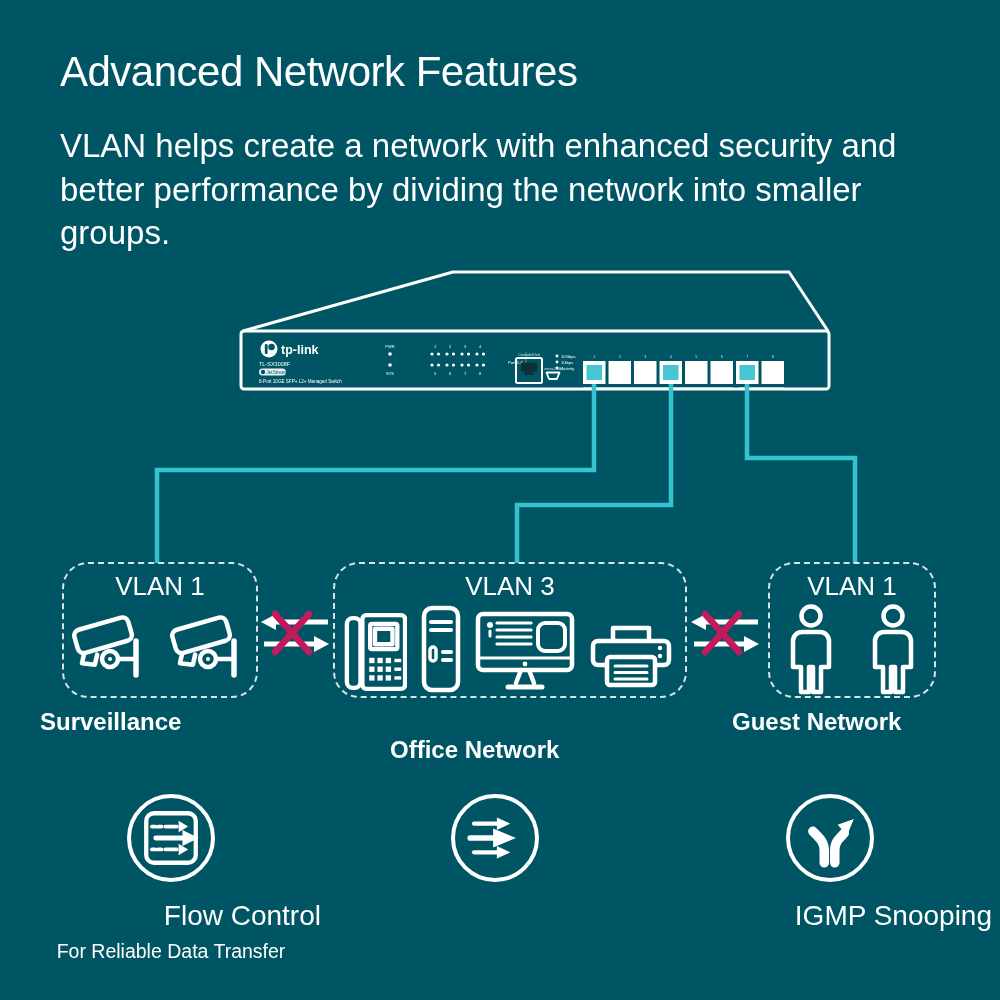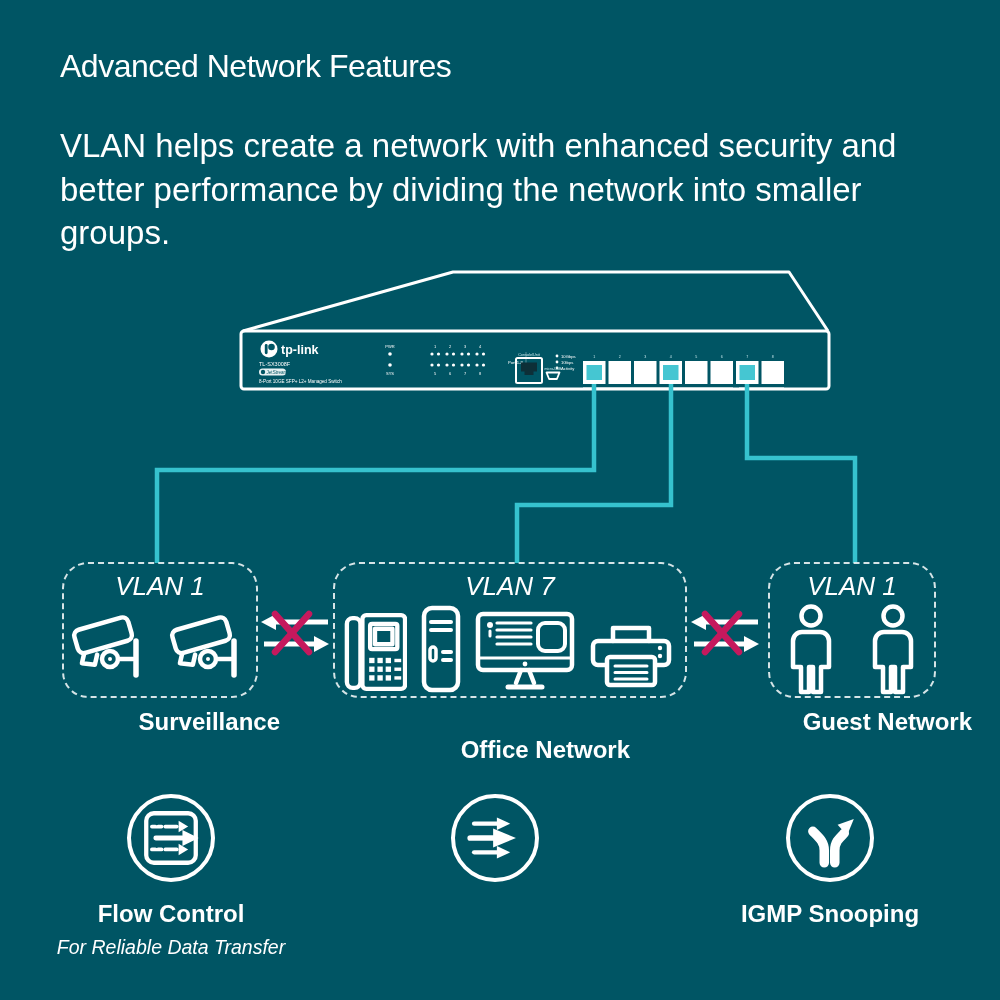--- a/index.html
+++ b/index.html
@@ -6,65 +6,64 @@
   body{
     width:1000px;height:1000px;position:relative;overflow:hidden;
     background:#005564;
     font-family:"Liberation Sans", sans-serif;
     color:#fff;
   }
   .abs{position:absolute;}
   
   .title{
     left:60px;top:48px;width:900px;
-    font-size:32px;font-weight:400;letter-spacing:-0.5px;
+    font-size:42px;font-weight:400;letter-spacing:-0.5px;
   }
   .subtitle{
     left:60px;top:124px;width:865px;
     font-size:33px;line-height:1.32;font-weight:400;
   }
   
   svg.scene{left:0;top:0;width:1000px;height:1000px;}
   svg{font-family:"Liberation Sans", sans-serif;}
   
   .vlan-box{
     border:2px dashed rgba(233,241,242,.92);
     border-radius:26px;
     box-sizing:border-box;
-    font-style:italic;
   }
   .vlan-box .vlan-title{
     text-align:center;font-size:26px;margin-top:7px;font-weight:400;
   }
   .vlan-icons{display:flex;justify-content:center;align-items:center;}
   .vlan1{left:62px;top:562px;width:196px;height:136px;}
   .vlan2{left:333px;top:562px;width:354px;height:136px;}
   .vlan3{left:768px;top:562px;width:168px;height:136px;}
   .vlan-caption{
-    top:708px;text-align:right;font-size:24px;font-weight:700;
+    top:708px;text-align:left;font-size:24px;font-weight:700;
   }
   .cap1{left:40px;width:240px;}
   .cap2{left:390px;width:240px;margin-top:28px;}
   .cap3{left:732px;width:240px;}
   .icon-svg{fill:none;stroke:#fff;stroke-linecap:round;stroke-linejoin:round;}
   
   .blocked{width:76px;height:56px;}
   .blocked1{left:258px;top:606px;}
   .blocked2{left:688px;top:606px;}
   
   .feature{top:794px;text-align:center;}
   .feat1{left:21px;width:300px;}
   .feat2{left:345px;width:300px;}
   .feat3{left:668px;width:324px;}
   .feature .ring{
     width:80px;height:80px;border:4px solid #fff;border-radius:50%;
     margin:0 auto;display:flex;align-items:center;justify-content:center;
   }
-  .feature .f-title{margin-top:18px;font-size:24px;font-weight:700;}
-  .feature .f-sub{margin-top:8px;font-size:19.5px;font-weight:400;font-style:italic;}
+  .feature .f-title{margin-top:18px;font-size:28px;font-weight:400;text-align:right;}
+  .feature .f-sub{margin-top:8px;font-size:19.5px;font-weight:400;}
 </style>
 </head>
 <body>
 
 <div class="abs title">Advanced Network Features</div>
 <div class="abs subtitle">VLAN helps create a network with enhanced security and better performance by dividing the network into smaller groups.</div>
 
 <svg class="abs scene" viewBox="0 0 1000 1000">
 
   <g fill="none" stroke="#fff" stroke-width="3" stroke-linejoin="round">
@@ -210,21 +209,21 @@
     <line x1="6" y1="38" x2="57" y2="38"></line>
       <polygon points="56,30 71,38 56,46" stroke="none"></polygon>
   </g>
   <g stroke="#C5195D" stroke-width="6.5" stroke-linecap="round">
     <line x1="17" y1="8" x2="51" y2="46"></line>
     <line x1="51" y1="8" x2="17" y2="46"></line>
   </g>
 </svg>
 
 <div class="abs vlan-box vlan2">
-  <div class="vlan-title">VLAN 7</div>
+  <div class="vlan-title">VLAN 3</div>
   <div class="vlan-icons" style="gap:14px;margin-top:3px;align-items:flex-end;">
     <svg class="icon-svg" width="64" height="82" viewBox="0 0 66 84" stroke-width="4.5">
       <rect x="4" y="7" width="14" height="72" rx="6"></rect>
       <rect x="20" y="4" width="44" height="76" rx="4"></rect>
       <rect x="28" y="13" width="28" height="26" rx="2"></rect>
       <rect x="33" y="18" width="18" height="16"></rect>
       <g fill="#fff" stroke="none">
         <rect x="27" y="48" width="5.5" height="5.5"></rect>
           <rect x="35.5" y="48" width="5.5" height="5.5"></rect>
           <rect x="44" y="48" width="5.5" height="5.5"></rect>

